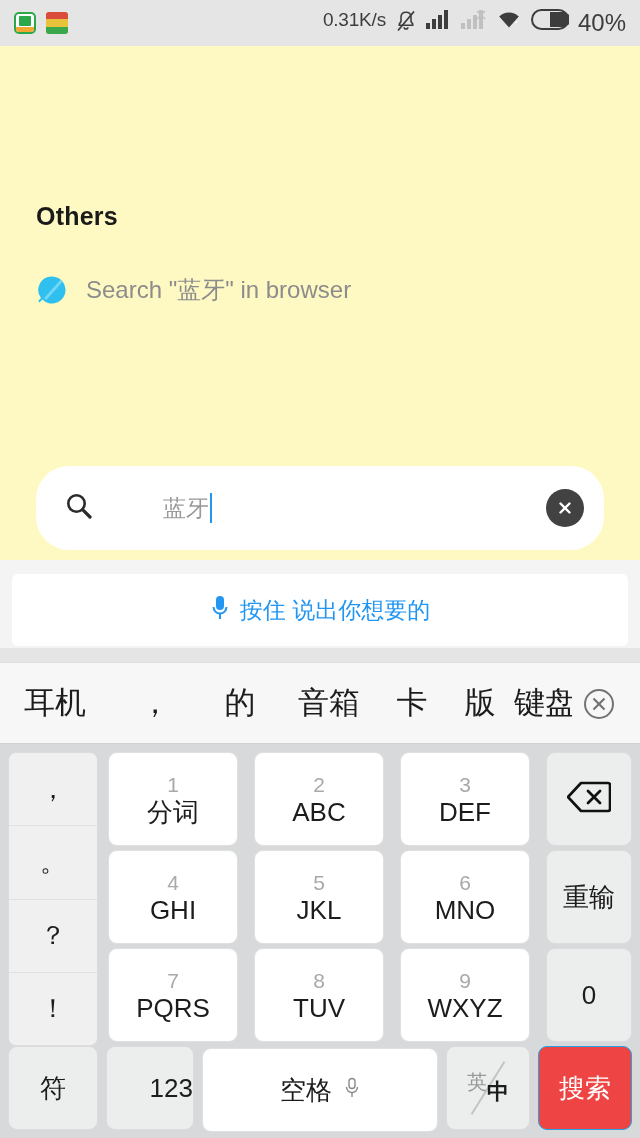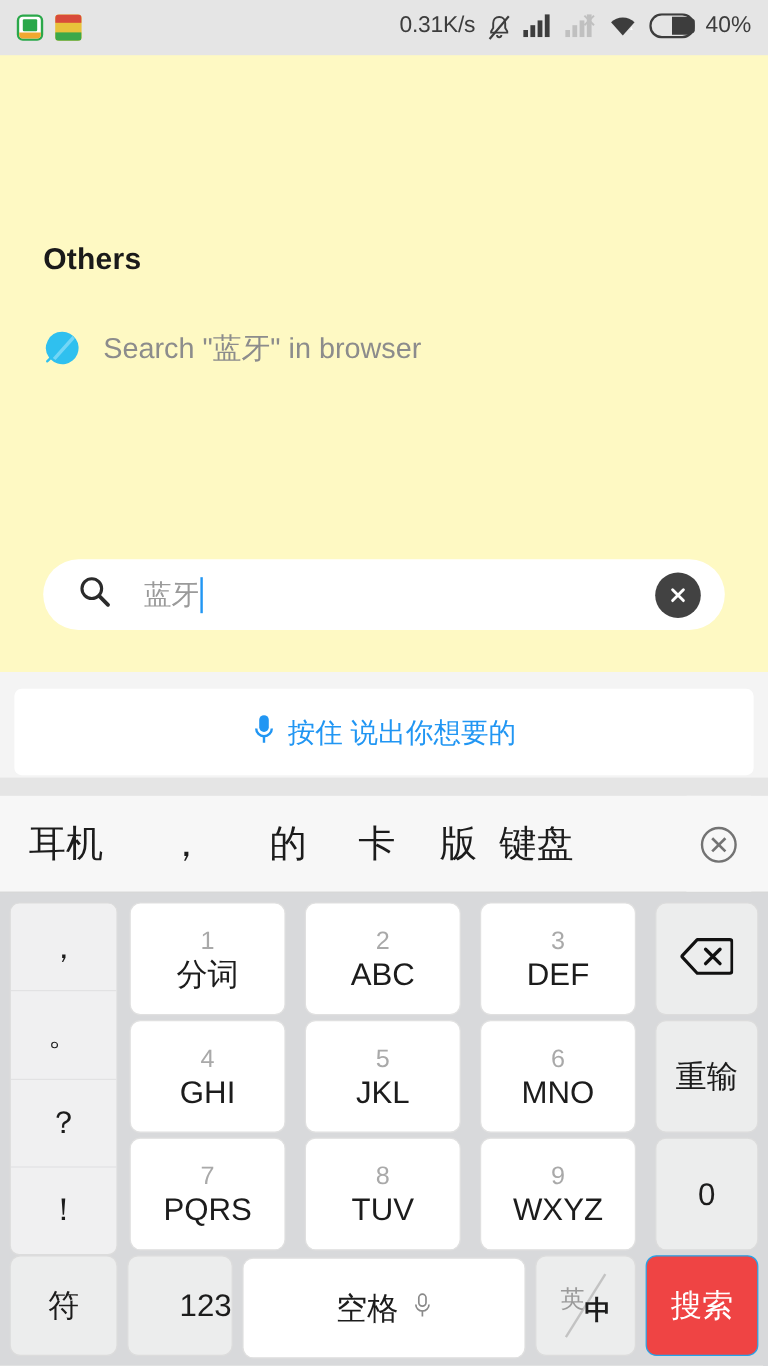--- a/index.html
+++ b/index.html
@@ -30,41 +30,41 @@
     background: #f0a830; border-radius: 0 0 3px 3px;
   }
   .notif-stripe { background: #e8c23a; overflow: hidden; border-radius: 3px; }
   .notif-stripe::before {
     content: ""; position: absolute; left: 0; top: 0; width: 100%; height: 7px; background: #d94b3a;
   }
   .notif-stripe::after {
     content: ""; position: absolute; left: 0; bottom: 0; width: 100%; height: 7px; background: #3aa84a;
   }
   .net-speed { font-size: 19px; color: #3d3d3d; letter-spacing: -0.2px; }
-  .battery-pct { font-size: 19px; color: #3d3d3d; }
+  .battery-pct { font-size: 24px; color: #3d3d3d; }
   svg.sb-ico { display: block; }
 
   
   .results { position: absolute; top: 46px; left: 0; width: 640px; height: 514px; background: #fef9c3; }
   .section-title {
     position: absolute; left: 36px; top: 156px;
     font-size: 25px; font-weight: bold; color: #1a1a1a; letter-spacing: 0.2px;
   }
   .result-row {
     position: absolute; left: 36px; top: 218px; width: 560px; height: 52px;
     display: flex; align-items: center; gap: 18px;
   }
   .browser-icon { width: 32px; height: 32px; position: relative; flex: none; }
   .result-text { font-size: 24px; color: #8c8c8c; }
 
   
   .searchwrap { position: absolute; top: 466px; left: 0; width: 640px; height: 66px; }
   .searchbar {
-    position: absolute; left: 36px; top: 0; width: 568px; height: 59px;
-    background: #ffffff; border-radius: 33px; display: flex; align-items: center; padding: 0 20px;
+    position: absolute; left: 36px; top: 0; width: 568px; height: 84px;
+    background: #ffffff; border-radius: 33px; display: flex; align-items: center; padding: 0 20px; gap: 43px;
   }
   .mag { flex: none; margin-left: 8px; }
   .search-text {
     margin-left: 26px; font-size: 23px; color: #9a9a9a;
     display: flex; align-items: center;
   }
   .caret { display: inline-block; width: 2px; height: 30px; background: #2196f3; margin-left: 1px; }
   .clear-btn {
     margin-left: auto; width: 38px; height: 38px; border-radius: 50%;
     background: #424242; display: flex; align-items: center; justify-content: center;
@@ -228,20 +228,21 @@
         </svg>
       </span>
       <span class="voice-text">按住 说出你想要的</span>
     </div>
   </div>
 
   <div class="cand-bar">
     <span class="cand" style="width:110px;">耳机</span>
     <span class="cand" style="width:90px;">，</span>
     <span class="cand" style="width:80px;">的</span>
+    <span class="cand" style="width:98px;">音箱</span>
     <span class="cand" style="width:68px;">卡</span>
     <span class="cand" style="width:68px;">版</span>
     <span class="cand" style="width:68px; justify-content:flex-start;">键盘</span>
     <span class="cand-close">
       <svg width="34" height="34" viewBox="0 0 34 34">
         <circle cx="17" cy="17" r="14" fill="none" stroke="#737373" stroke-width="2"></circle>
         <line x1="11.5" y1="11.5" x2="22.5" y2="22.5" stroke="#737373" stroke-width="2.2"></line>
         <line x1="22.5" y1="11.5" x2="11.5" y2="22.5" stroke="#737373" stroke-width="2.2"></line>
       </svg>
     </span>

